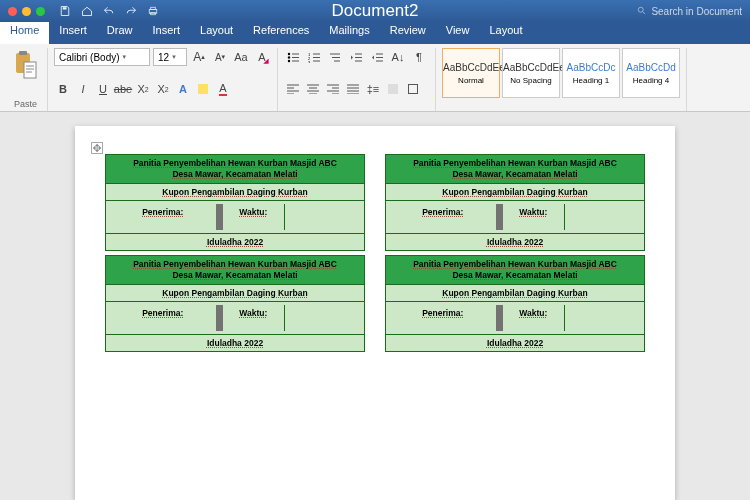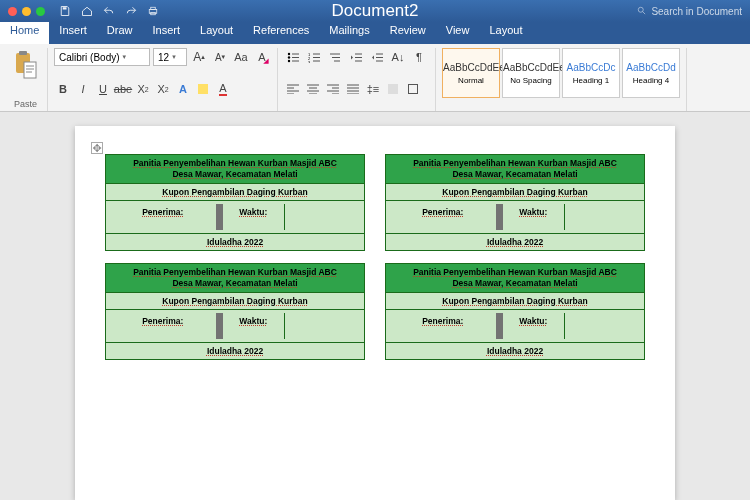--- a/index.html
+++ b/index.html
@@ -26,21 +26,21 @@
 .chev{font-size:7px;color:#666}
 .btnrow{display:flex;gap:2px;align-items:center}
 .ib{width:18px;height:18px;display:flex;align-items:center;justify-content:center;font-size:11px;color:#444;border:1px solid transparent}
 .styles{display:flex;gap:2px}
 .stylebox{width:58px;height:50px;border:1px solid #ccc;background:#fff;text-align:center;font-size:8px;display:flex;flex-direction:column;justify-content:center;gap:3px}
 .stylebox.sel2{border-color:#f0b060;background:#fef8ee}
 .stylesample{font-size:10px;color:#333}
 .canvas{height:388px;overflow:auto;background:#e8e8e8;display:flex;justify-content:center;padding-top:14px}
 .page{width:600px;background:#fff;box-shadow:0 2px 6px rgba(0,0,0,.25);padding:28px 30px;position:relative}
 .anchor{position:absolute;left:16px;top:16px;font-size:11px;color:#888;border:1px solid #aaa;width:12px;height:12px;display:flex;align-items:center;justify-content:center}
-.cards{display:grid;grid-template-columns:1fr 1fr;gap:12px 20px}
+.cards{display:grid;grid-template-columns:1fr 1fr;gap:4px 20px}
 .card{border:1px solid #1a6b1a}
 .card .row{border-bottom:1px solid #1a6b1a;padding:3px 4px;font-size:8.5px;font-weight:bold;text-align:center}
 .card .row:last-child{border-bottom:none}
 .hdr{background:#2fa34a;color:#000;line-height:1.3}
 .lite{background:#cce8c7}
 .fields{display:flex;padding:0;text-align:left}
 .fields>div{padding:3px 4px;height:26px}
 .f1{width:45%;border-right:7px solid #737373}
 .f2{width:25%;border-right:1px solid #1a6b1a}
 .f3{width:30%}

